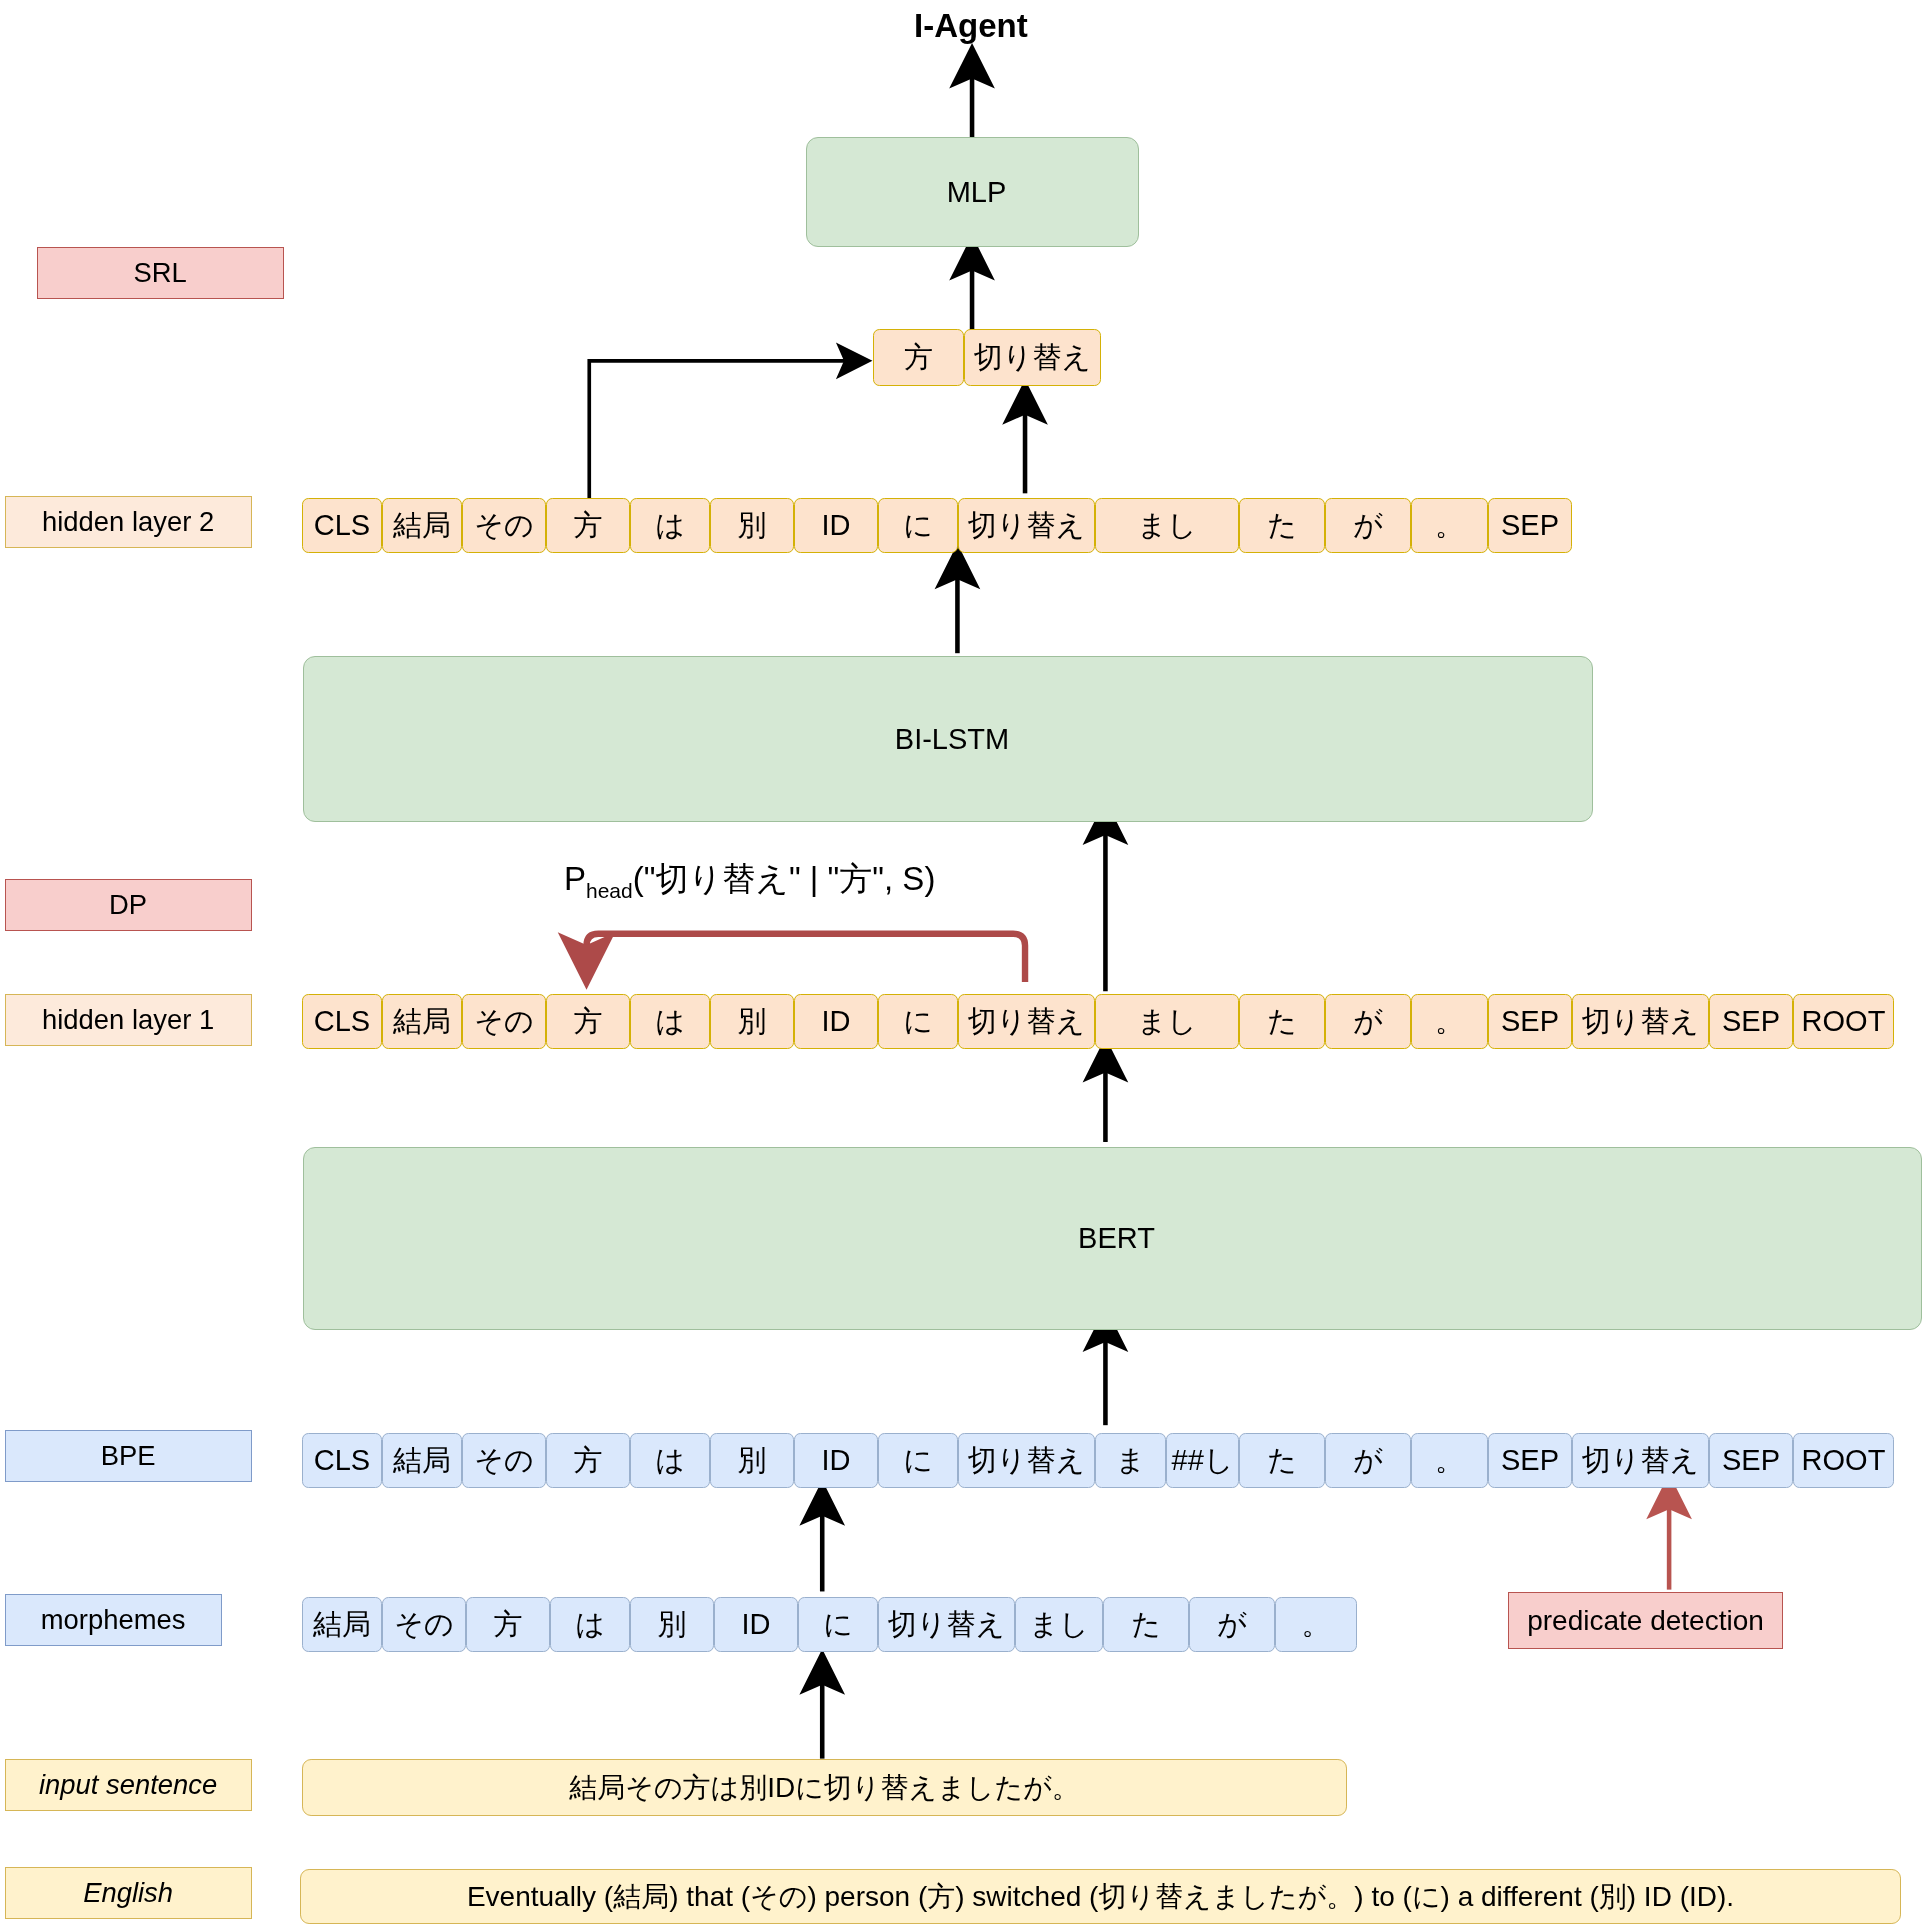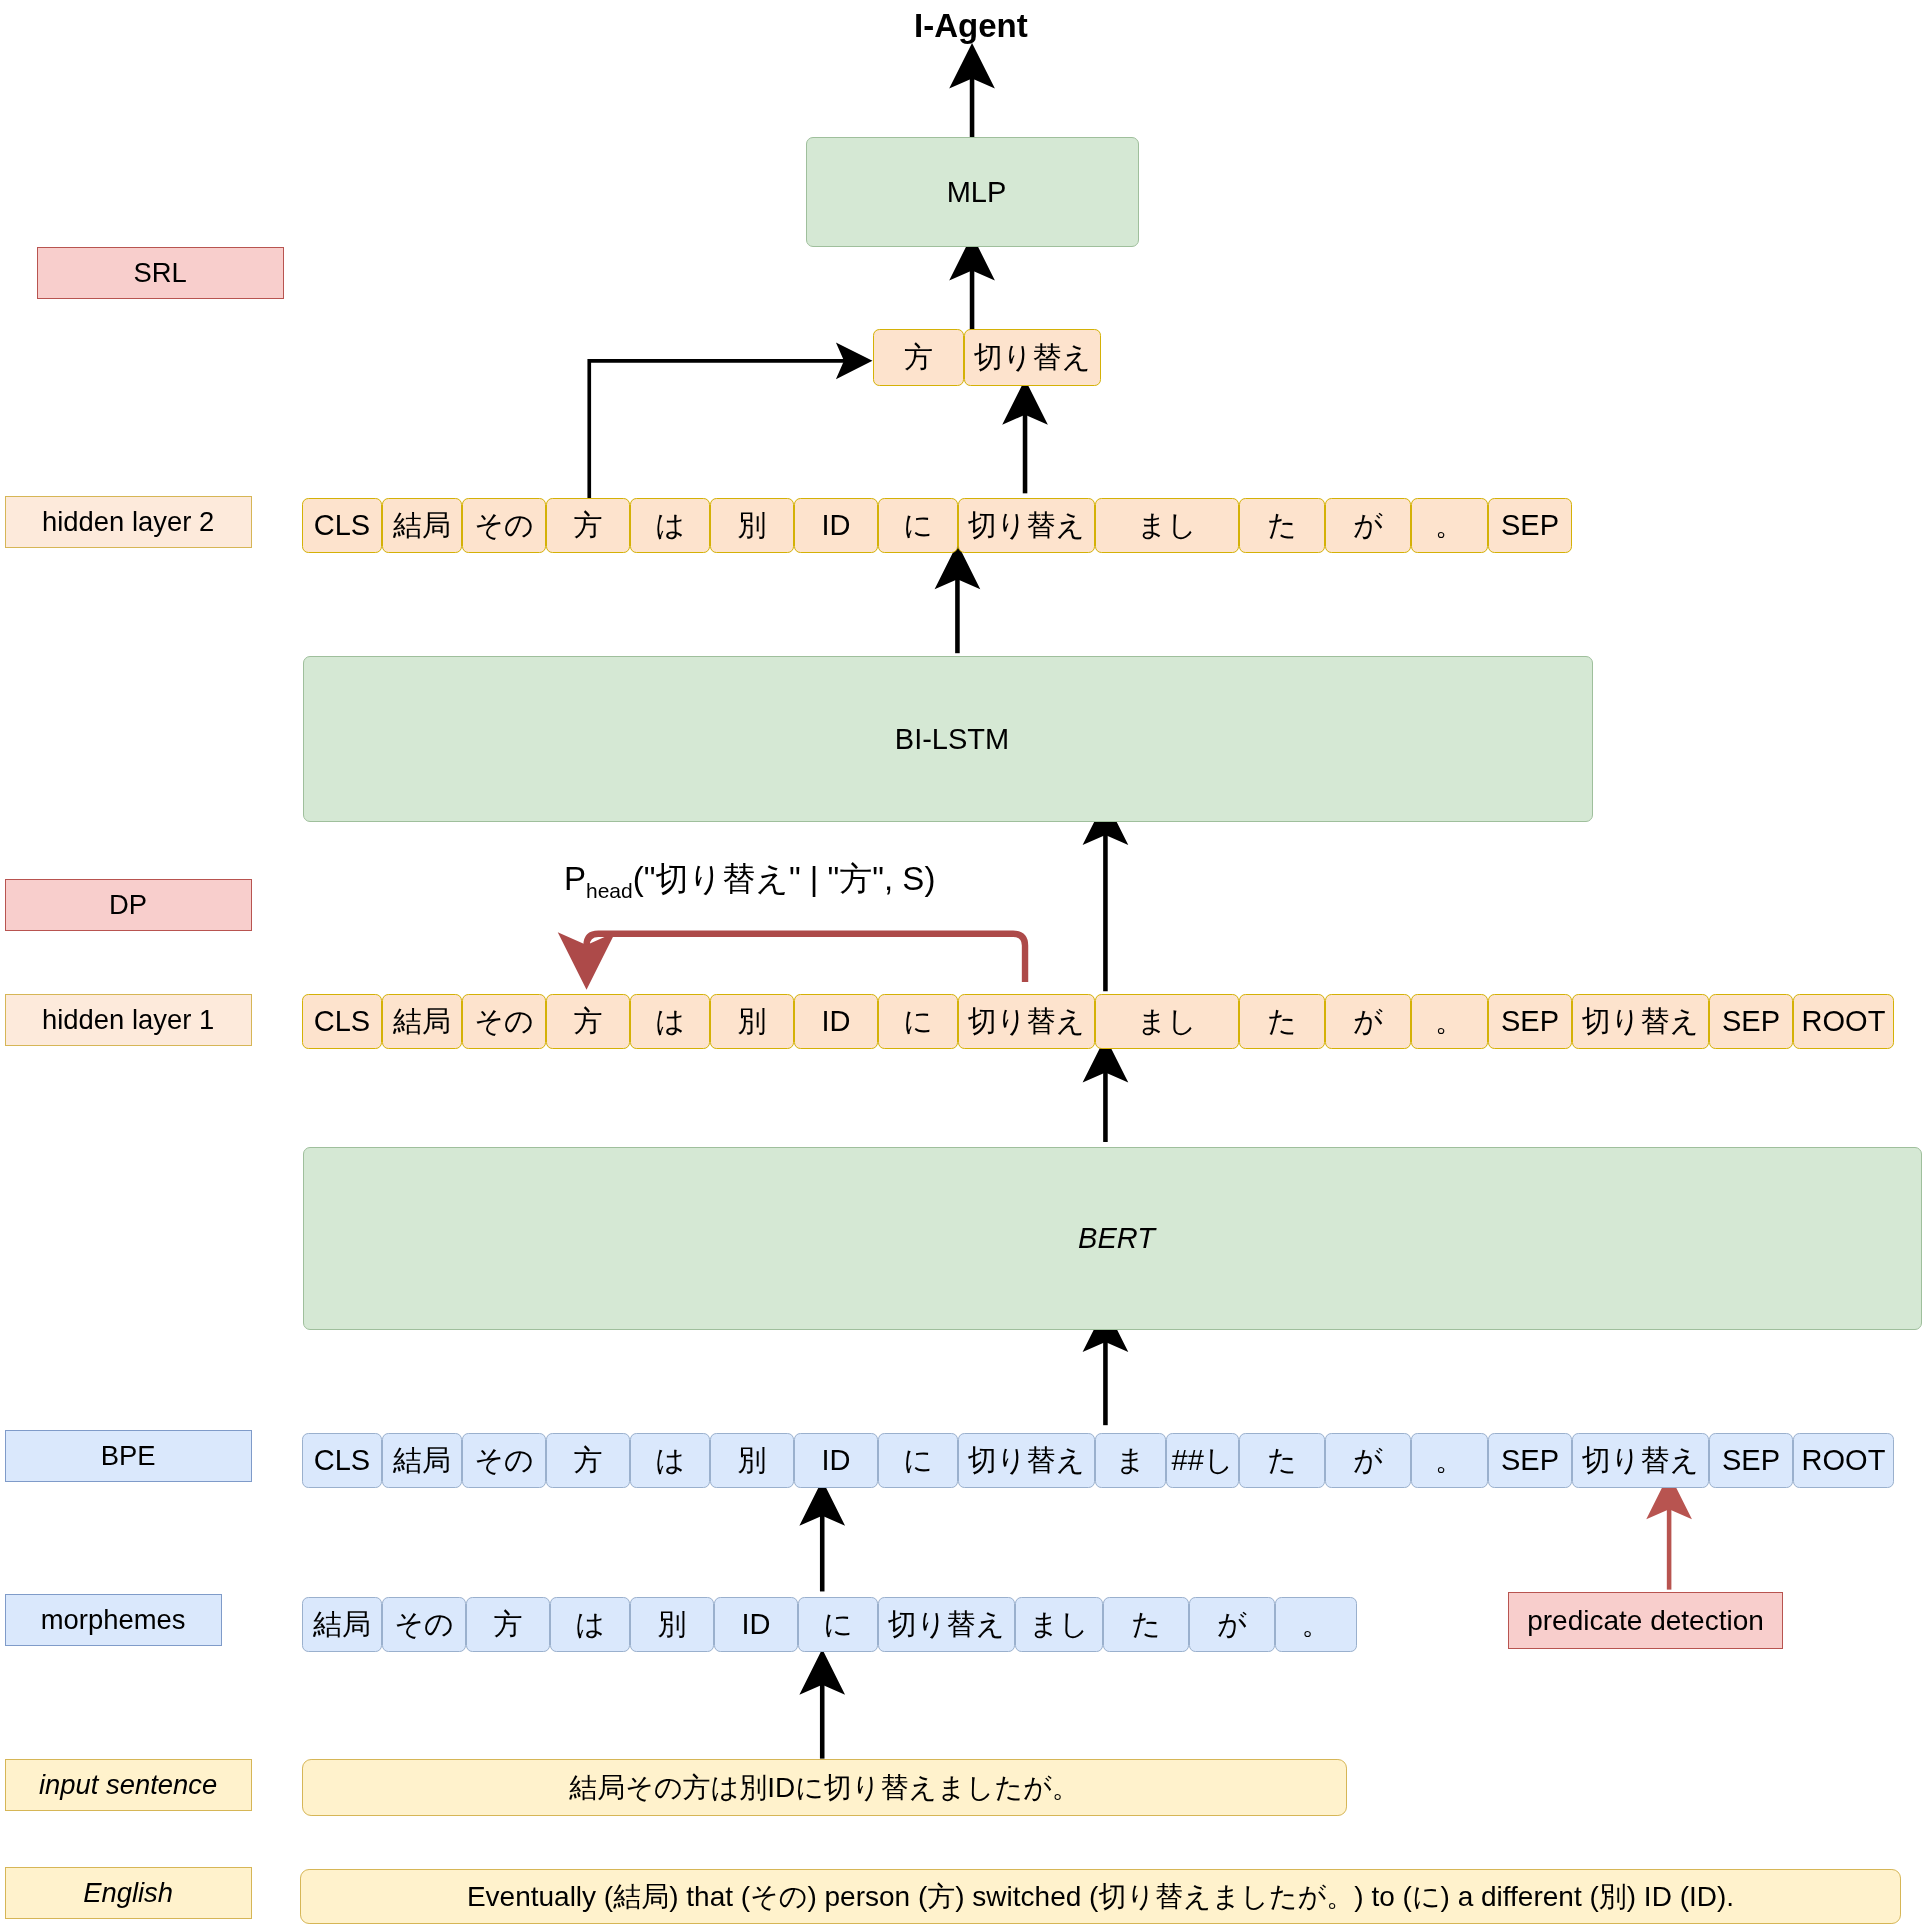--- a/index.html
+++ b/index.html
@@ -25,21 +25,21 @@
     font-size:27.4px;line-height:1;
     text-align:center;
   }
   .lab-red{background:#f8cecc;border:1.8px solid #b85450;}
   .lab-orange{background:#fdeadb;border:1.8px solid #d6b656;}
   .lab-blue{background:#dae8fc;border:1.8px solid #7f9bc9;}
   .lab-yellow{background:#fff2cc;border:1.8px solid #d6b656;font-style:italic;}
 
   
   .green-block{
-    background:#d5e8d4;border:1.8px solid #9fbf9c;border-radius:7px;
+    background:#d5e8d4;border:1.8px solid #9fbf9c;border-radius:12px;
     display:flex;align-items:center;justify-content:center;
     font-size:29px;
     padding-left:8px;
   }
 
   
   .strip{display:flex;align-items:stretch;}
   .tok{
     box-sizing:border-box;
     display:flex;align-items:center;justify-content:center;
@@ -176,21 +176,21 @@
     <div class="tok tok-orange" style="width:144px;height:55px;">まし</div>
     <div class="tok tok-orange" style="width:86px;height:55px;">た</div>
     <div class="tok tok-orange" style="width:86px;height:55px;">が</div>
     <div class="tok tok-orange" style="width:77px;height:55px;">。</div>
     <div class="tok tok-orange" style="width:84px;height:55px;">SEP</div>
     <div class="tok tok-orange" style="width:137px;height:55px;">切り替え</div>
     <div class="tok tok-orange" style="width:84px;height:55px;">SEP</div>
     <div class="tok tok-orange" style="width:101px;height:55px;">ROOT</div>
   </div>
 
-  <div class="abs green-block" style="left:303px;top:1147px;width:1619px;height:183px;font-style:italic;">BERT</div>
+  <div class="abs green-block" style="left:303px;top:1147px;width:1619px;height:183px;">BERT</div>
 
   <div class="abs strip" style="left:302px;top:1433px;">
     <div class="tok tok-blue" style="width:80px;height:55px;">CLS</div>
     <div class="tok tok-blue" style="width:80px;height:55px;">結局</div>
     <div class="tok tok-blue" style="width:84px;height:55px;">その</div>
     <div class="tok tok-blue" style="width:84px;height:55px;">方</div>
     <div class="tok tok-blue" style="width:80px;height:55px;">は</div>
     <div class="tok tok-blue" style="width:84px;height:55px;">別</div>
     <div class="tok tok-blue" style="width:84px;height:55px;">ID</div>
     <div class="tok tok-blue" style="width:80px;height:55px;">に</div>

